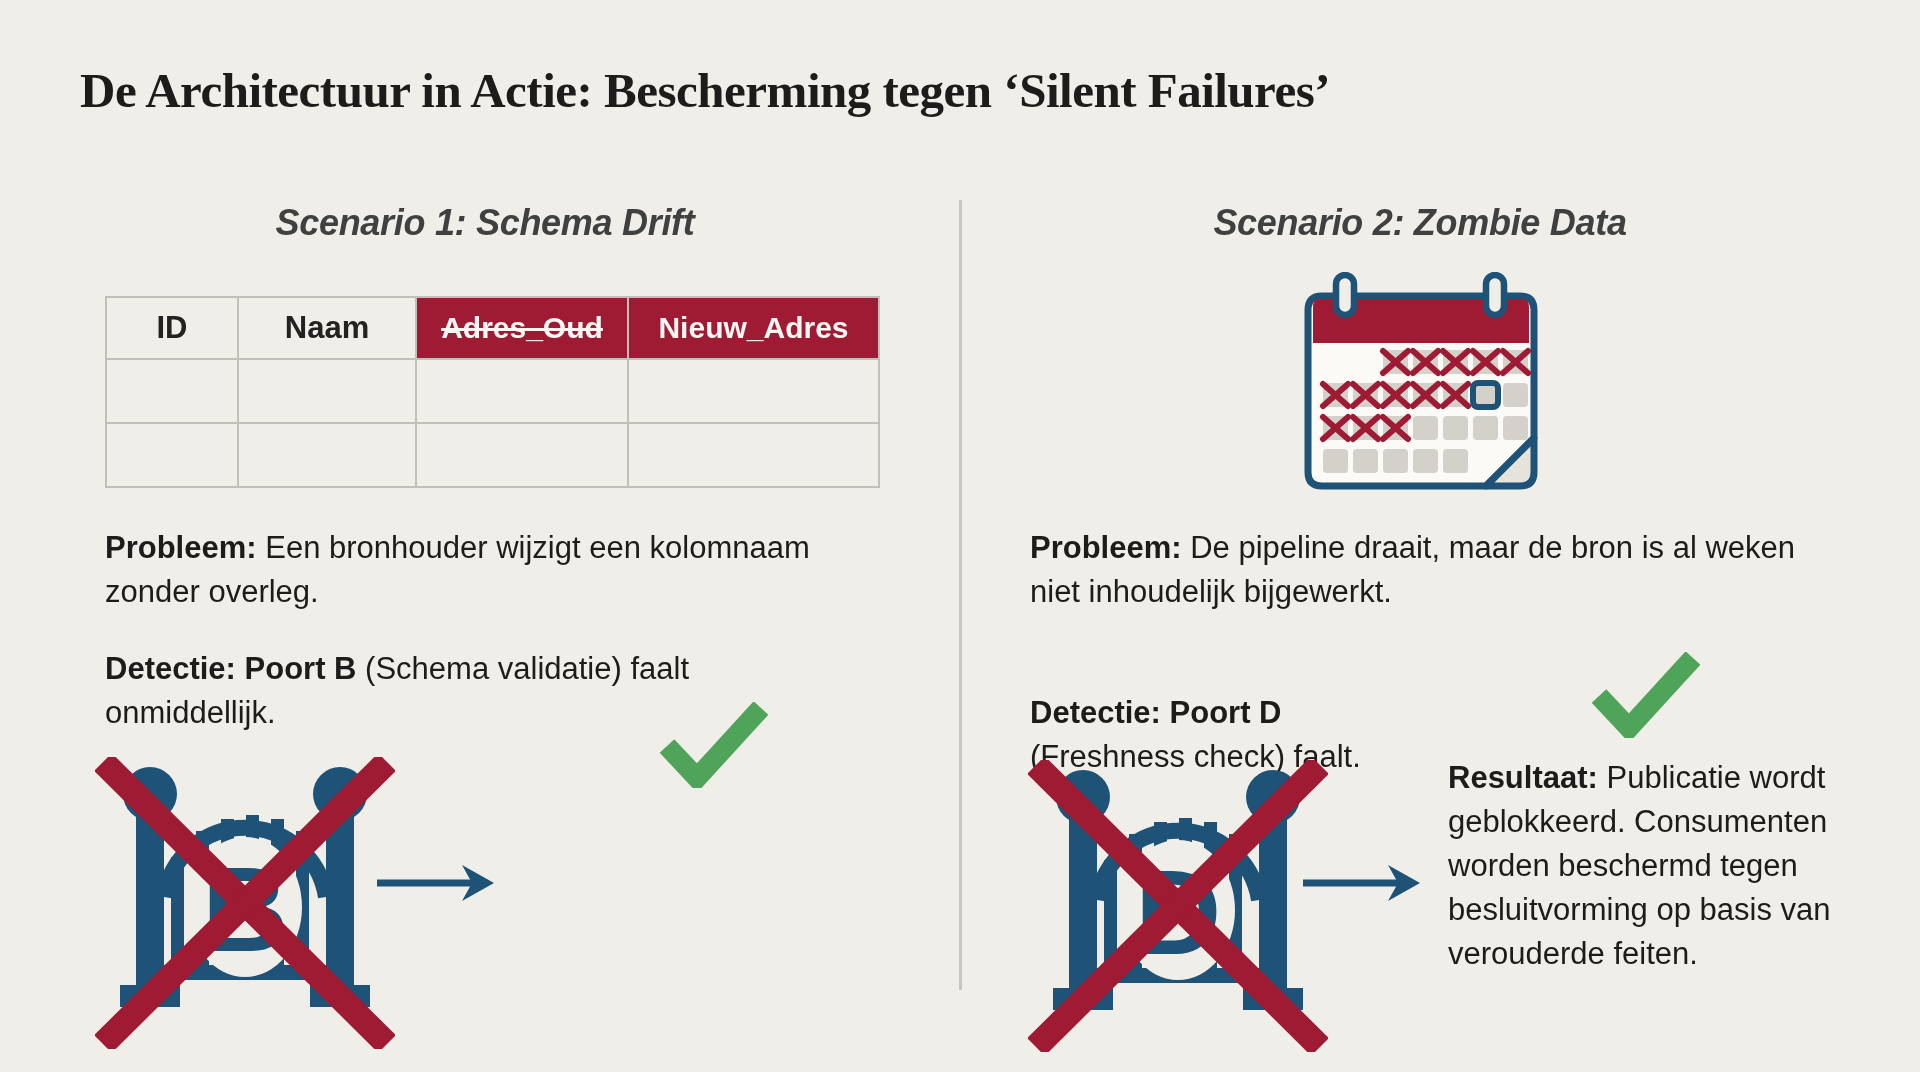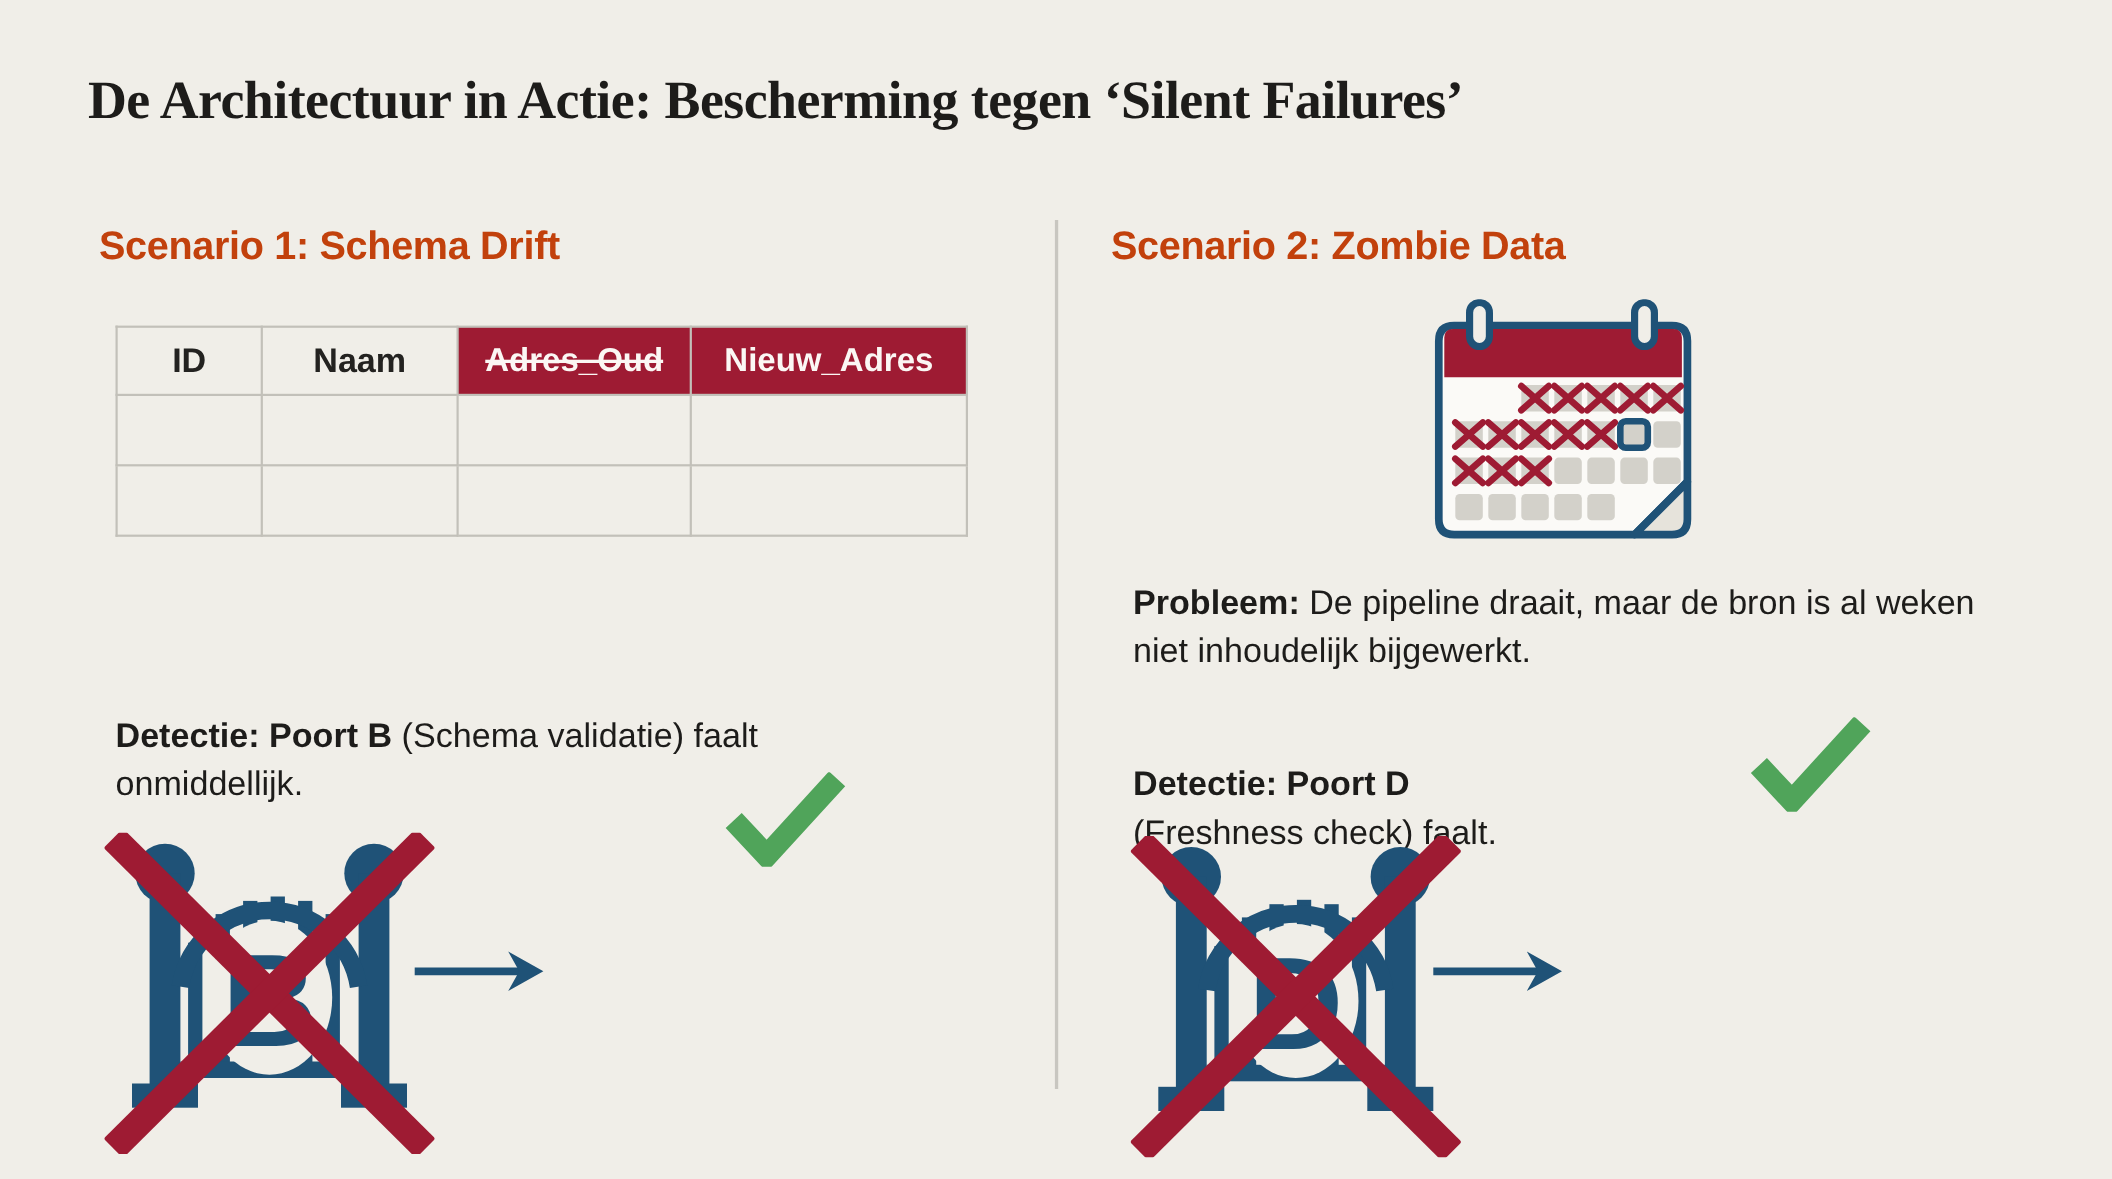--- a/index.html
+++ b/index.html
@@ -8,22 +8,22 @@
     --lighttext:#FBF7F4; --paper:#FBFAF7; --flap:#E6E3DB;
   }
   *{margin:0;padding:0;box-sizing:border-box;}
   html,body{width:1920px;height:1072px;}
   body{background:var(--bg);font-family:"Liberation Sans",sans-serif;color:var(--ink);overflow:hidden;}
   #canvas{position:relative;width:1736px;height:1072px;background:var(--bg);}
   .abs{position:absolute;}
   #page-title{position:absolute;left:80px;top:62px;font-family:"Liberation Serif",serif;
     font-weight:bold;font-size:49px;letter-spacing:-0.5px;color:var(--ink);white-space:nowrap;}
   .divider{position:absolute;left:959px;top:200px;width:3px;height:790px;background:var(--divider);}
-  .scenario-heading{position:absolute;top:202px;font-size:36px;font-weight:bold;text-align:left;
-    letter-spacing:-0.3px;color:#c2410c;}
+  .scenario-heading{position:absolute;top:202px;font-size:36px;font-weight:bold;text-align:center;
+    letter-spacing:-0.3px;color:#404040;font-style:italic;}
   #s1-heading{left:90px;width:790px;}
   #s2-heading{left:1010px;width:820px;}
   
   .schema{position:absolute;left:105px;top:296px;border-collapse:collapse;table-layout:fixed;}
   .schema th,.schema td{border:2px solid var(--tableborder);padding:12px;}
   .schema th.plain{height:60px;font-size:31px;font-weight:bold;color:#232220;text-align:center;}
   .schema th.redcell{height:60px;background:var(--red);color:var(--lighttext);font-size:30px;
     font-weight:bold;text-align:center;border-color:var(--tableborder);}
   .schema th.struck{text-decoration:line-through;text-decoration-thickness:3px;margin-left:28px;}
   .schema td{height:64px;}
@@ -85,20 +85,23 @@
       </tr>
       <tr>
         <td></td>
         <td></td>
         <td></td>
         <td></td>
       </tr>
     </tbody>
   </table>
 
+  <p class="txt" style="left:105px;top:526px;width:780px">
+    <b>Probleem:</b><span> Een bronhouder wijzigt een kolomnaam zonder overleg.</span>
+  </p>
 
   <p class="txt" style="left:105px;top:647px;width:680px">
     <b>Detectie: Poort B</b><span> (Schema validatie) faalt onmiddellijk.</span>
   </p>
 
   <svg class="abs" style="left:658px;top:702px" width="112" height="86" viewBox="0 0 112 86">
     <path class="checkstroke" d="M 9 44 L 39 76 L 103 6"></path>
   </svg>
 
   <svg class="abs" style="left:95px;top:757px" width="300" height="292" viewBox="0 0 300 292">
@@ -213,14 +216,17 @@
       <line x1="8" y1="5" x2="292" y2="287"></line>
         <line x1="292" y1="5" x2="8" y2="287"></line>
     </g>
   </svg>
 
   <svg class="abs" style="left:1298px;top:862px" width="126" height="42" viewBox="0 0 126 42">
     <line class="arrowline" x1="5" y1="21" x2="104" y2="21"></line>
     <path class="arrowhead" d="M 90 3 L 122 21 L 90 39 L 100 21 Z"></path>
   </svg>
 
+  <p class="txt" style="left:1448px;top:756px;width:400px">
+    <b>Resultaat:</b><span> Publicatie wordt geblokkeerd. Consumenten worden beschermd tegen besluitvorming op basis van verouderde feiten.</span>
+  </p>
 
 </div>
 
 </body></html>

